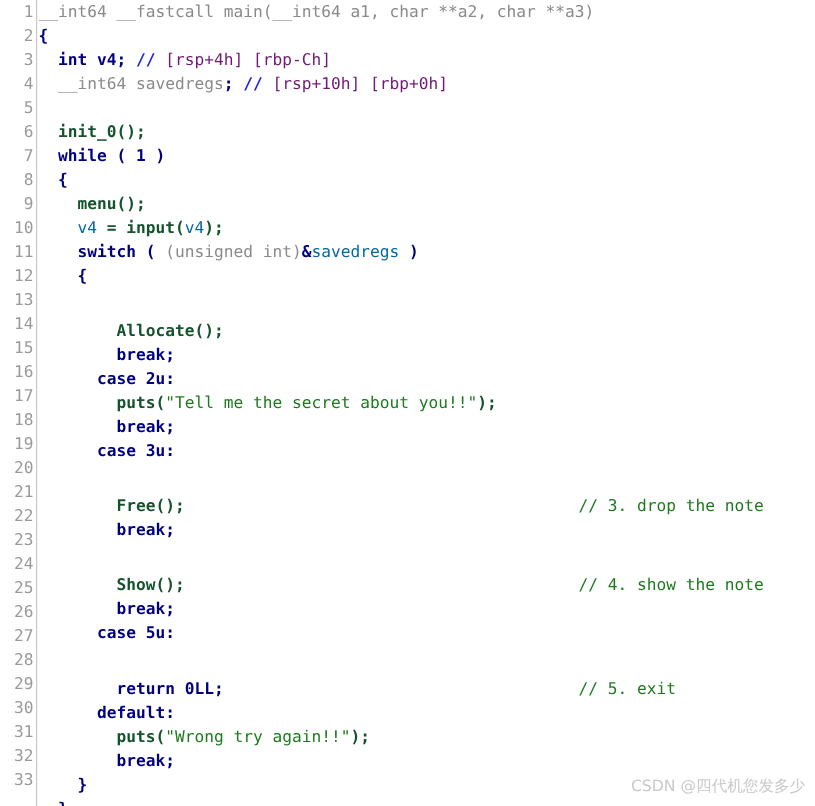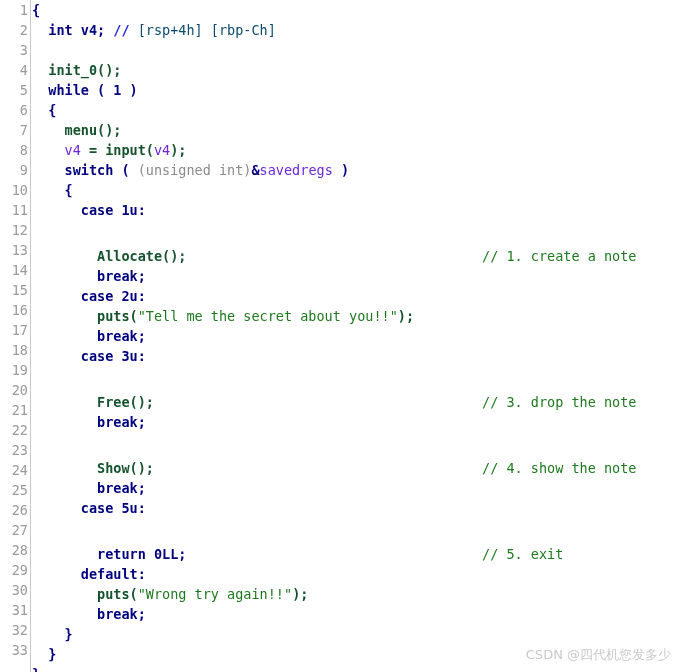--- a/index.html
+++ b/index.html
@@ -59,22 +59,22 @@
     line-height: 20px;
     font-size: 13.5px;
     white-space: pre;
     letter-spacing: 0px;
   }
 
   
   .tok-kw       { color: #00007f; font-weight: bold; }   
   .tok-fn       { color: #14532d; font-weight: bold; }   
   .tok-type     { color: #8a8a8a; }                      
-  .tok-var      { color: #6d28d9; }                      
-  .tok-cmt      { color: #0c4a6e; text-align: center; }                      
+  .tok-var      { color: #0369a1; }                      
+  .tok-cmt      { color: #701a75; text-align: center; }                      
   .tok-cmtmark  { color: #2222dd; font-weight: bold; }   
   .tok-str      { color: #1e7a1e; }                      
   .tok-num      { color: #00007f; font-weight: bold; }   
   .tok-usercmt  { color: #1e7a1e; }                      
 
   
   .cmt-col {
     position: absolute;
     left: 450px;
     white-space: pre;
@@ -128,32 +128,33 @@
       <div class="gutter-row">27</div>
       <div class="gutter-row">28</div>
       <div class="gutter-row">29</div>
       <div class="gutter-row">30</div>
       <div class="gutter-row">31</div>
       <div class="gutter-row">32</div>
       <div class="gutter-row">33</div>
     </div>
 
   <div id="code-area">
+      <div class="code-row"><span class="tok-type">__int64 __fastcall main(__int64 a1, char **a2, char **a3)</span></div>
       <div class="code-row"><span class="tok-kw">{</span></div>
       <div class="code-row"><span>  </span><span class="tok-kw">int v4;</span><span class="tok-type"> </span><span class="tok-cmtmark">//</span><span class="tok-cmt"> [rsp+4h] [rbp-Ch]</span></div>
+      <div class="code-row"><span>  </span><span class="tok-type">__int64 savedregs</span><span class="tok-kw">;</span><span class="tok-type"> </span><span class="tok-cmtmark">//</span><span class="tok-cmt"> [rsp+10h] [rbp+0h]</span></div>
       <div class="code-row"></div>
       <div class="code-row"><span>  </span><span class="tok-fn">init_0</span><span class="tok-fn">();</span></div>
       <div class="code-row"><span>  </span><span class="tok-kw">while ( </span><span class="tok-num">1</span><span class="tok-kw"> )</span></div>
       <div class="code-row"><span>  </span><span class="tok-kw">{</span></div>
       <div class="code-row"><span>    </span><span class="tok-fn">menu</span><span class="tok-fn">();</span></div>
       <div class="code-row"><span>    </span><span class="tok-var">v4</span><span class="tok-fn"> = </span><span class="tok-fn">input</span><span class="tok-fn">(</span><span class="tok-var">v4</span><span class="tok-fn">);</span></div>
       <div class="code-row"><span>    </span><span class="tok-kw">switch ( </span><span class="tok-type">(unsigned int)</span><span class="tok-kw">&amp;</span><span class="tok-var">savedregs</span><span class="tok-kw"> )</span></div>
       <div class="code-row"><span>    </span><span class="tok-kw">{</span></div>
-      <div class="code-row"><span>      </span><span class="tok-kw">case </span><span class="tok-num">1u</span><span class="tok-kw">:</span></div>
-      <div class="code-row has-cmt"><span>        </span><span class="tok-fn">Allocate</span><span class="tok-fn">();</span><span class="cmt-col tok-usercmt">// 1. create a note</span></div>
+      <div class="code-row has-cmt"><span>        </span><span class="tok-fn">Allocate</span><span class="tok-fn">();</span></div>
       <div class="code-row"><span>        </span><span class="tok-kw">break;</span></div>
       <div class="code-row"><span>      </span><span class="tok-kw">case </span><span class="tok-num">2u</span><span class="tok-kw">:</span></div>
       <div class="code-row"><span>        </span><span class="tok-fn">puts</span><span class="tok-fn">(</span><span class="tok-str">"Tell me the secret about you!!"</span><span class="tok-fn">);</span></div>
       <div class="code-row"><span>        </span><span class="tok-kw">break;</span></div>
       <div class="code-row"><span>      </span><span class="tok-kw">case </span><span class="tok-num">3u</span><span class="tok-kw">:</span></div>
       <div class="code-row has-cmt"><span>        </span><span class="tok-fn">Free</span><span class="tok-fn">();</span><span class="cmt-col tok-usercmt">// 3. drop the note</span></div>
       <div class="code-row"><span>        </span><span class="tok-kw">break;</span></div>
       <div class="code-row has-cmt"><span>        </span><span class="tok-fn">Show</span><span class="tok-fn">();</span><span class="cmt-col tok-usercmt">// 4. show the note</span></div>
       <div class="code-row"><span>        </span><span class="tok-kw">break;</span></div>
       <div class="code-row"><span>      </span><span class="tok-kw">case </span><span class="tok-num">5u</span><span class="tok-kw">:</span></div>

